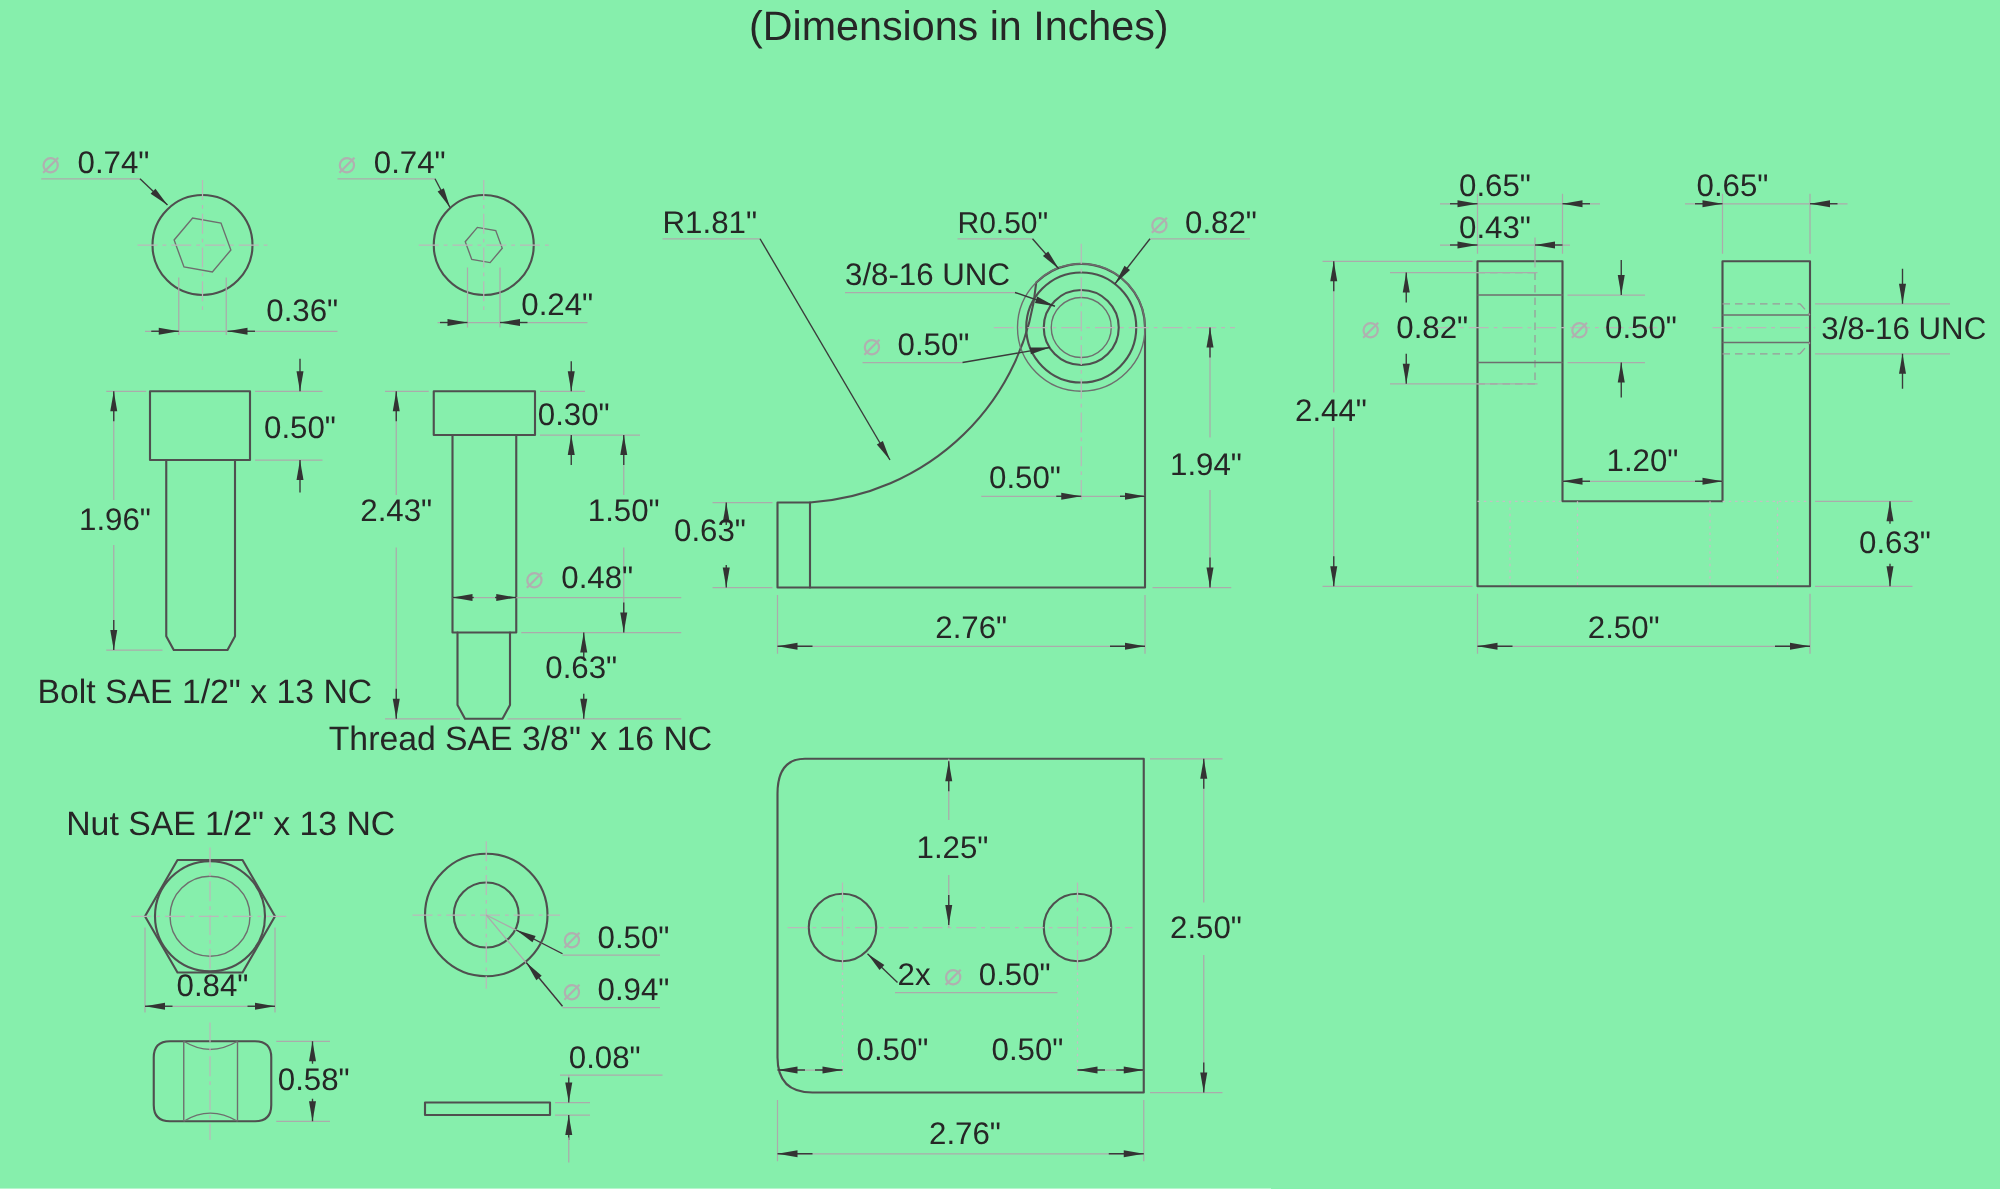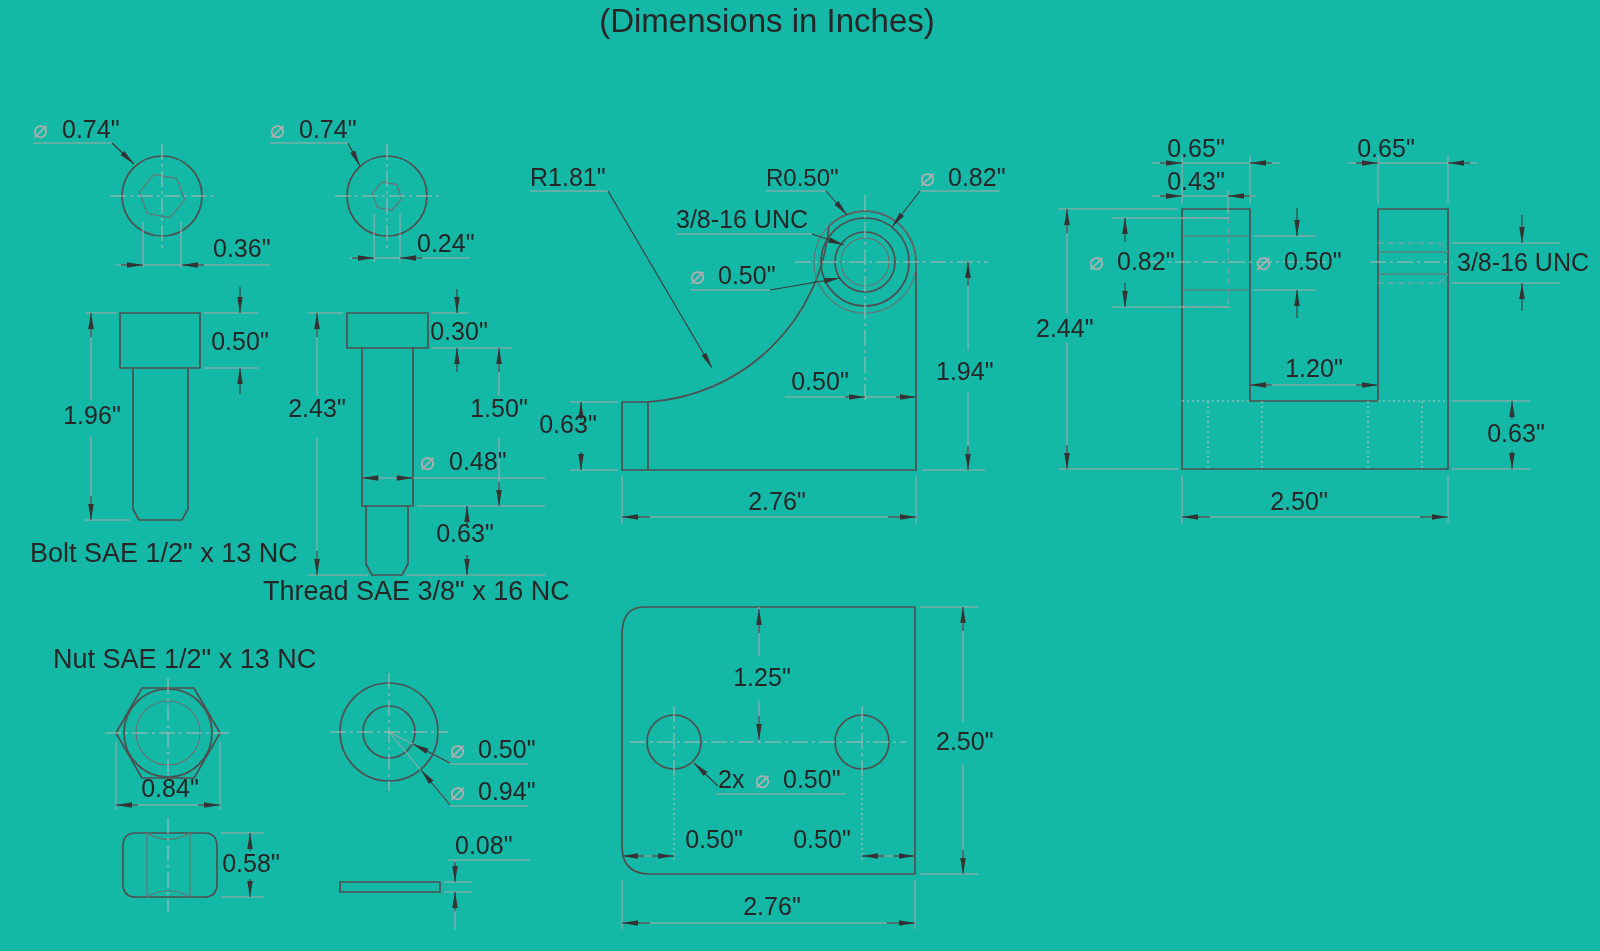--- a/index.html
+++ b/index.html
@@ -1,16 +1,16 @@
 <!DOCTYPE html>
 <html><head>
 <meta charset="utf-8">
 <style>
   html,body{margin:0;padding:0;background:#ffffff;}
-  .sheet{width:1600px;height:951px;position:relative;background:#14b8a6;}
+  .sheet{width:1600px;height:951px;position:relative;background:#86efac;}
   svg{display:block;}
   .g{stroke:#4f4f4f;stroke-width:1.7;fill:none;stroke-linejoin:round;stroke-linecap:round}
   .g2{stroke:#6e6e6e;stroke-width:1.1;fill:none}
   .d{stroke:#ababab;stroke-width:1;fill:none}
   .a{stroke:#3a3a3a;stroke-width:1.1;fill:none;marker-end:url(#ar)}
   .hid{stroke:#9a9a9a;stroke-width:1;fill:none;stroke-dasharray:6 4}
   .cl{stroke:#b9b9b9;stroke-width:1;fill:none;stroke-dasharray:16 4 3 4}
   .dt{stroke:#c2c2c2;stroke-width:1;fill:none;stroke-dasharray:2 3}
   text{font-family:"Liberation Sans","DejaVu Sans",sans-serif;fill:#262626}
   .t{font-size:25px}

